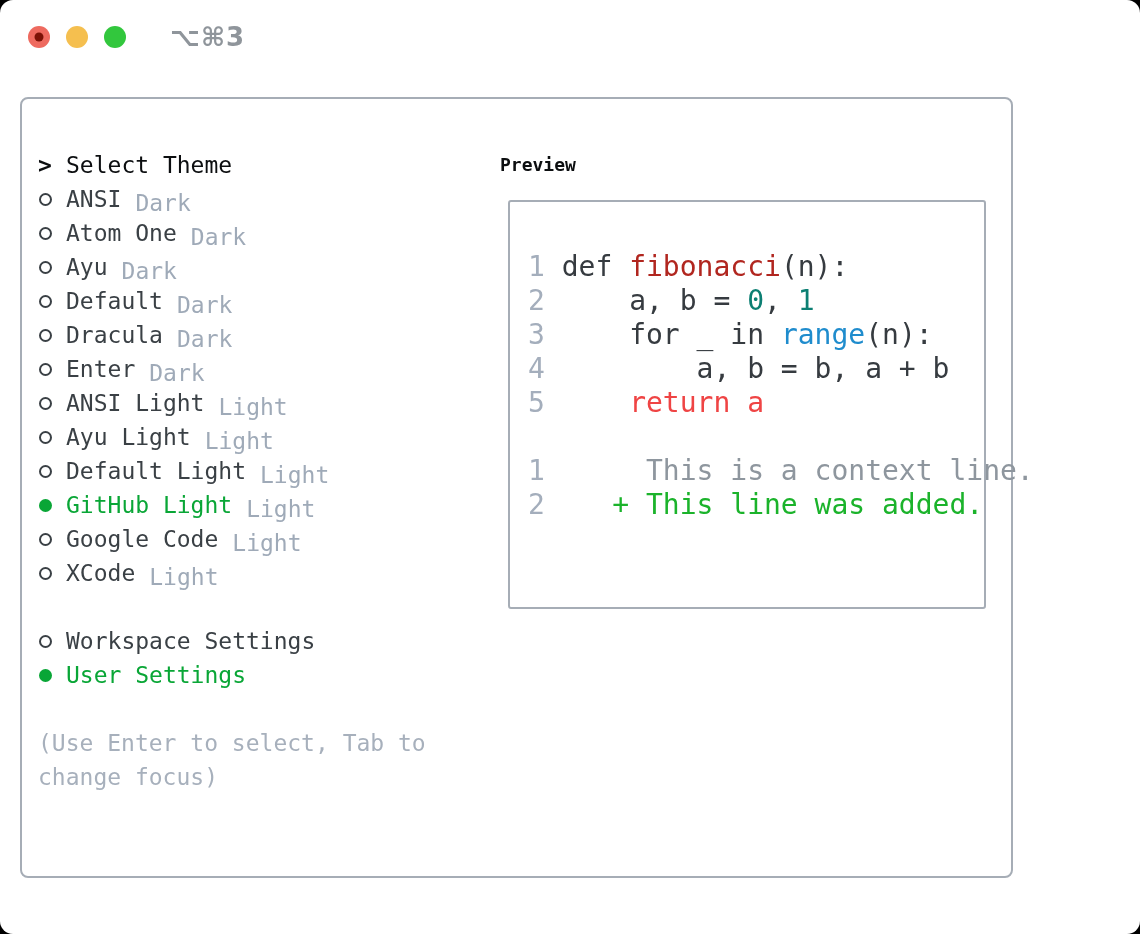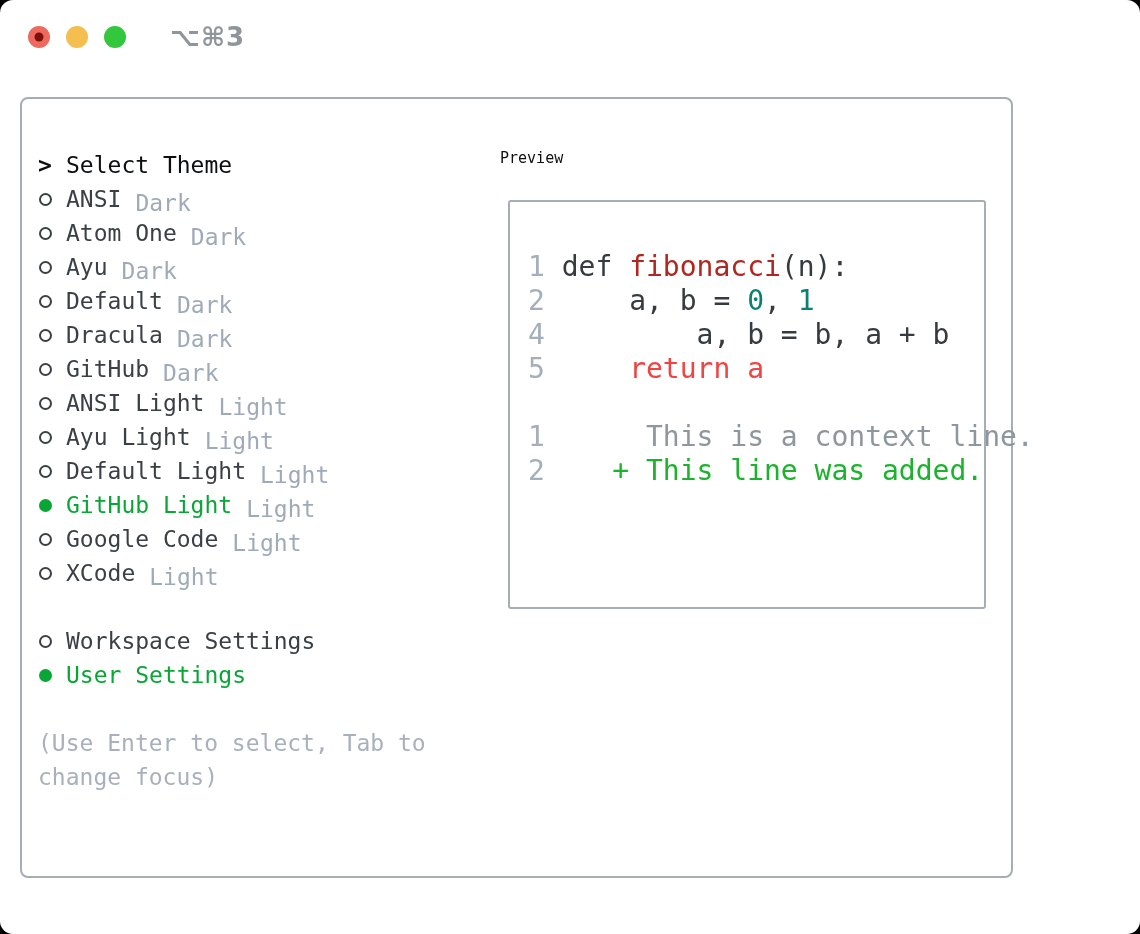--- a/index.html
+++ b/index.html
@@ -36,22 +36,22 @@
   .bold{font-weight:400;color:var(--heading-black);}
   .dot-radio{width:13px;height:13px;border-radius:50%;box-sizing:border-box;
     border:2px solid var(--dark-text);margin-left:1px;}
   .dot-radio.sel{background:var(--green-selected);border:none;}
   .t-name{color:var(--dark-text);}
   .t-name.sel{color:var(--green-selected);}
   .t-variant{color:var(--variant-gray);padding-left:14px;margin-top:8px;}
   .hint{color:var(--hint-gray);}
   
   .preview-label{
-    position:absolute;left:500px;top:141px;height:34px;line-height:34px;
-    font-size:15px;font-weight:400;color:var(--heading-black);white-space:pre;
+    position:absolute;left:500px;top:148px;height:34px;line-height:34px;
+    font-size:18px;font-weight:700;color:var(--heading-black);white-space:pre;
   }
   .preview-box{
     position:absolute;left:508px;top:200px;width:478px;height:409px;
     border:2px solid var(--border-gray);border-radius:3px;box-sizing:border-box;
   }
   .code-lines{position:absolute;left:528px;top:250px;}
   .code-row{height:34px;line-height:34px;white-space:pre;font-size:28px;}
   .linenum{color:var(--linenum);}
 </style>
 </head>
@@ -74,21 +74,21 @@
     <div class="row">
       <span class="mark cursor">&gt;</span>
       <span class="bold">Select Theme</span>
     </div>
     <div id="theme-list">
         <div class="row"><span class="mark"><span class="dot-radio"></span></span><span class="t-name">ANSI</span><span class="t-variant">Dark</span></div>
         <div class="row"><span class="mark"><span class="dot-radio"></span></span><span class="t-name">Atom One</span><span class="t-variant">Dark</span></div>
         <div class="row"><span class="mark"><span class="dot-radio"></span></span><span class="t-name">Ayu</span><span class="t-variant">Dark</span></div>
         <div class="row"><span class="mark"><span class="dot-radio"></span></span><span class="t-name">Default</span><span class="t-variant">Dark</span></div>
         <div class="row"><span class="mark"><span class="dot-radio"></span></span><span class="t-name">Dracula</span><span class="t-variant">Dark</span></div>
-        <div class="row"><span class="mark"><span class="dot-radio"></span></span><span class="t-name">GitHub</span><span class="t-variant">Dark</span></div>
+        <div class="row"><span class="mark"><span class="dot-radio"></span></span><span class="t-name">Enter</span><span class="t-variant">Dark</span></div>
         <div class="row"><span class="mark"><span class="dot-radio"></span></span><span class="t-name">ANSI Light</span><span class="t-variant">Light</span></div>
         <div class="row"><span class="mark"><span class="dot-radio"></span></span><span class="t-name">Ayu Light</span><span class="t-variant">Light</span></div>
         <div class="row"><span class="mark"><span class="dot-radio"></span></span><span class="t-name">Default Light</span><span class="t-variant">Light</span></div>
         <div class="row"><span class="mark"><span class="dot-radio sel"></span></span><span class="t-name sel">GitHub Light</span><span class="t-variant">Light</span></div>
         <div class="row"><span class="mark"><span class="dot-radio"></span></span><span class="t-name">Google Code</span><span class="t-variant">Light</span></div>
         <div class="row"><span class="mark"><span class="dot-radio"></span></span><span class="t-name">XCode</span><span class="t-variant">Light</span></div>
       </div>
     <div class="spacer"></div>
     <div id="apply-list">
         <div class="row"><span class="mark"><span class="dot-radio"></span></span><span class="t-name">Workspace Settings</span></div>
@@ -97,20 +97,21 @@
     <div class="spacer"></div>
     <div class="row hint">(Use Enter to select, Tab to</div>
     <div class="row hint">change focus)</div>
   </div>
 
   <div class="preview-label">Preview</div>
   <div class="preview-box"></div>
   <div class="code-lines" id="code-lines">
       <div class="code-row"><span class="linenum">1 </span><span style="color: rgb(54, 59, 64);">def </span><span style="color: rgb(177, 38, 31);">fibonacci</span><span style="color: rgb(54, 59, 64);">(n):</span></div>
       <div class="code-row"><span class="linenum">2 </span><span style="color: rgb(54, 59, 64); margin-top: 32px;">    a, b = </span><span style="color: rgb(12, 127, 115);">0</span><span style="color: rgb(54, 59, 64);">, </span><span style="color: rgb(12, 127, 115);">1</span></div>
+      <div class="code-row"><span class="linenum">3 </span><span style="color: rgb(54, 59, 64);">    for _ in </span><span style="color: rgb(31, 140, 205);">range</span><span style="color: rgb(54, 59, 64);">(n):</span></div>
       <div class="code-row"><span class="linenum">4 </span><span style="color: rgb(54, 59, 64);">        a, b = b, a + b</span></div>
       <div class="code-row"><span class="linenum">5 </span><span style="color: #ef4444;">    return a</span></div>
       <div class="code-row"><span class="linenum"></span></div>
       <div class="code-row"><span class="linenum">1 </span><span style="color: rgb(142, 150, 158);">     This is a context line.</span></div>
       <div class="code-row"><span class="linenum">2 </span><span style="color: rgb(54, 59, 64);">   </span><span style="color: rgb(27, 179, 43);">+ This line was added.</span></div>
     </div>
 
 </div>
 
 </body></html>

